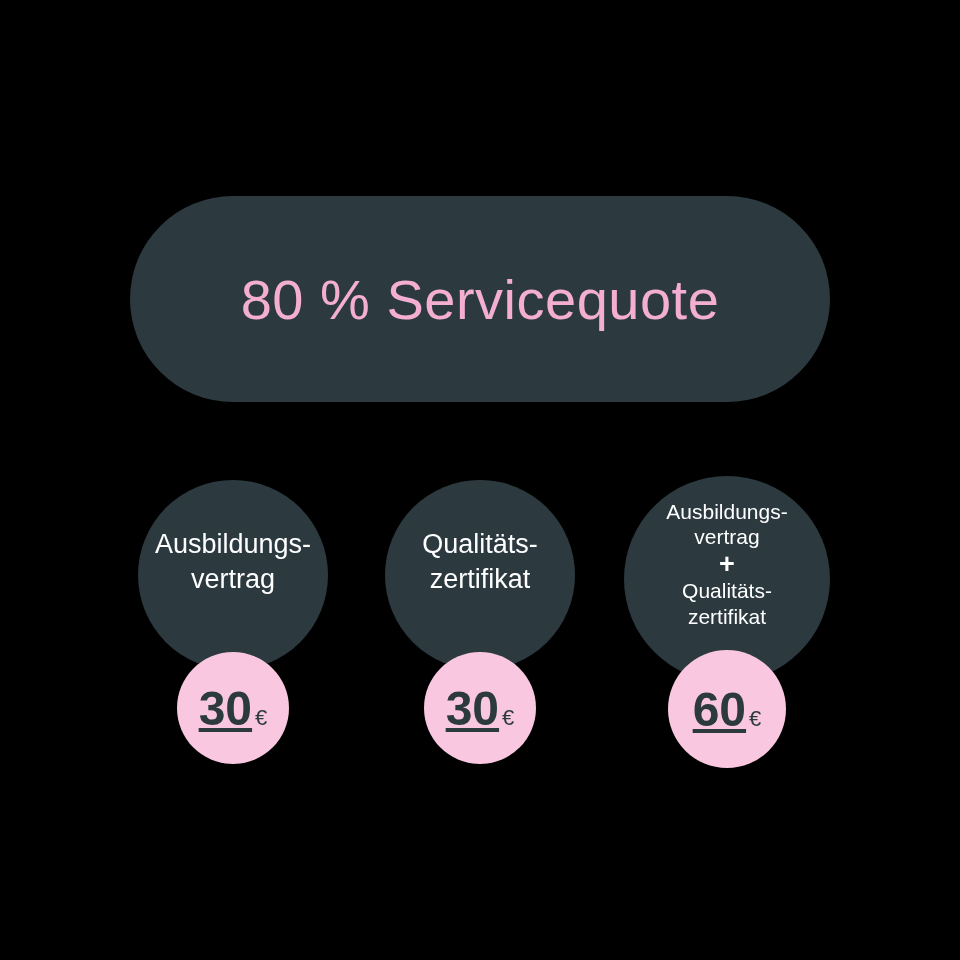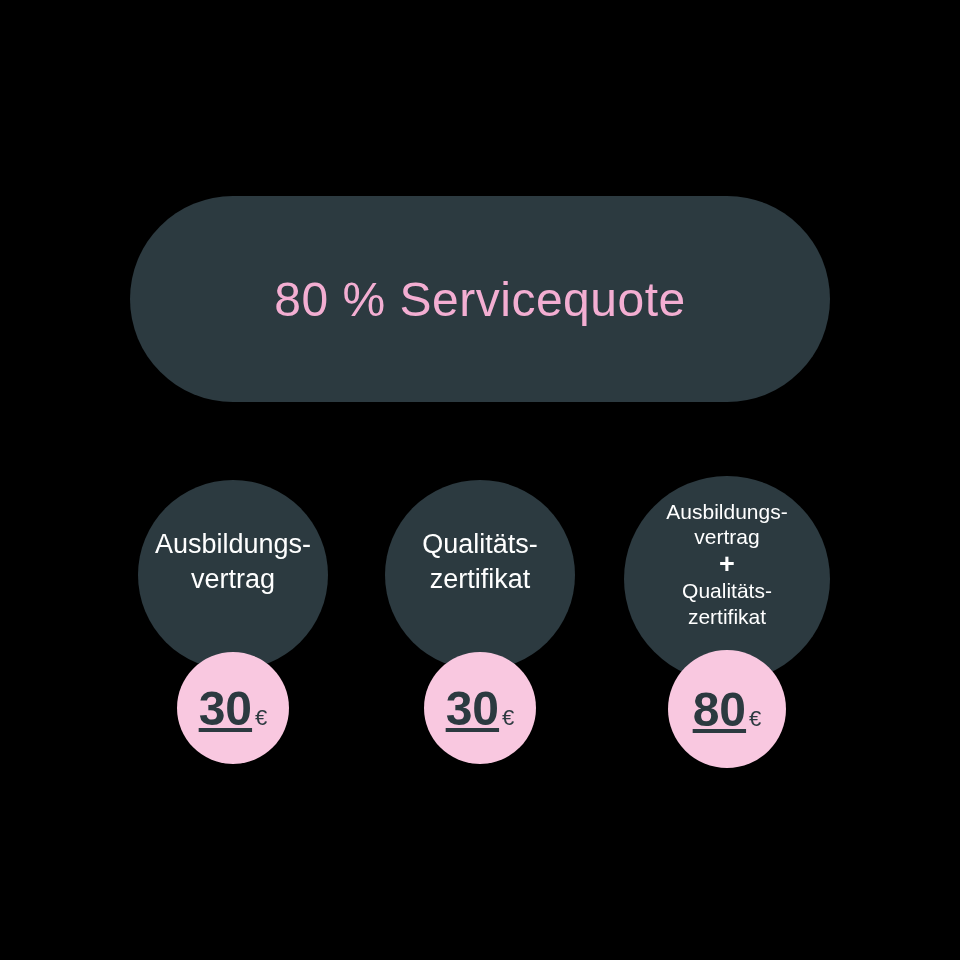--- a/index.html
+++ b/index.html
@@ -23,21 +23,21 @@
     width: 700px;
     height: 206px;
     background: #2c3a40;
     border-radius: 103px;
     display: flex;
     align-items: center;
     justify-content: center;
   }
   .banner-title {
     color: #f3aed2;
-    font-size: 48px;
+    font-size: 56px;
     font-weight: 500;
     letter-spacing: 0.5px;
   }
 
   
   .card {
     position: absolute;
   }
   .circle {
     background: #2c3a40;
@@ -133,15 +133,15 @@
 
 <div class="card" style="left:624px; top:476px;">
   <div class="circle circle-3">
     <span>Ausbildungs-</span>
     <span>vertrag</span>
     <span class="plus-sign">+</span>
     <span>Qualitäts-</span>
     <span>zertifikat</span>
   </div>
   <div class="badge badge-3">
-    <div class="price-wrap"><span class="price">80</span><span class="currency">€</span></div>
+    <div class="price-wrap"><span class="price">60</span><span class="currency">€</span></div>
   </div>
 </div>
 
 </body></html>

